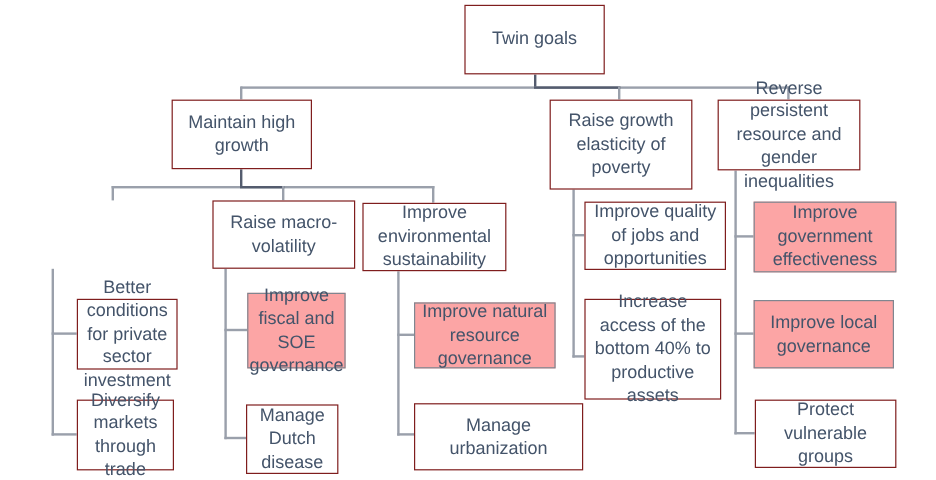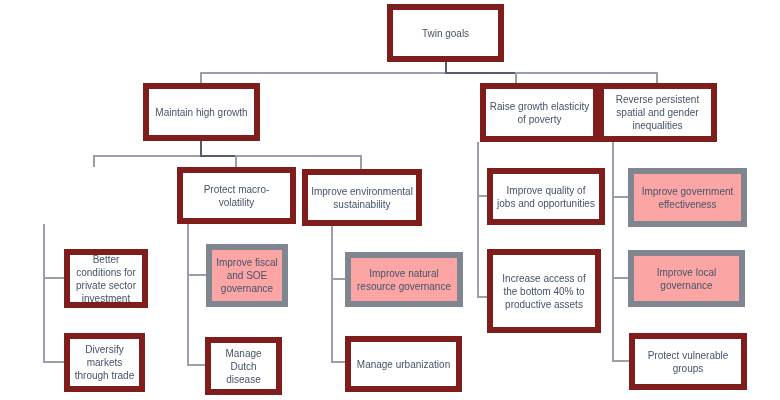--- a/index.html
+++ b/index.html
@@ -12,23 +12,23 @@
     width: 780px;
     height: 400px;
     background: #ffffff;
     font-family: "Liberation Sans", sans-serif;
     overflow: hidden;
   }
   .node {
     position: absolute;
     box-sizing: border-box;
     background: #ffffff;
-    border: 6px solid #7f1d1d;
+    border: 1px solid #7f1d1d;
     color: #44546a;
-    font-size: 10px;
+    font-size: 15px;
     line-height: 1.3;
     display: flex;
     align-items: center;
     justify-content: center;
     text-align: center;
     padding: 2px 3px;
     z-index: 2;
   }
   .node.shaded {
     background: #fca5a5;
@@ -51,31 +51,31 @@
   <div class="node" style="left:387px; top:4px; width:117px; height:58px;">Twin goals</div>
 
   <div class="line dark" style="left:445px; top:62px; width:2px; height:11px;"></div>
   <div class="line" style="left:201px; top:72px; width:457px; height:2px;"></div>
   <div class="line dark" style="left:445px; top:72px; width:72px; height:2px;"></div>
   <div class="line" style="left:200px; top:72px; width:2px; height:11px;"></div>
   <div class="line" style="left:515px; top:72px; width:2px; height:11px;"></div>
   <div class="line" style="left:656px; top:72px; width:2px; height:11px;"></div>
 
   <div class="node" style="left:143px; top:83px; width:117px; height:58px;text-align:center;">Maintain high growth</div>
-  <div class="node" style="left:458px; top:83px; width:119px; height:59px;margin-left:22px;">Raise growth elasticity of poverty</div>
-  <div class="node" style="left:598px; top:83px; width:119px; height:59px;">Reverse persistent spatial and gender inequalities</div>
+  <div class="node" style="left:458px; top:83px; width:119px; height:75px;">Raise growth elasticity of poverty</div>
+  <div class="node" style="left:598px; top:83px; width:119px; height:59px;">Reverse persistent resource and gender inequalities</div>
 
   <div class="line dark" style="left:200px; top:141px; width:2px; height:15px;"></div>
   <div class="line" style="left:93px; top:155px; width:269px; height:2px;"></div>
   <div class="line dark" style="left:200px; top:155px; width:37px; height:2px;"></div>
   <div class="line" style="left:93px; top:155px; width:2px; height:12px;"></div>
   <div class="line" style="left:235px; top:155px; width:2px; height:12px;"></div>
   <div class="line" style="left:360px; top:155px; width:2px; height:14px;"></div>
 
-  <div class="node" style="left:177px; top:167px; width:119px; height:57px;">Protect macro-volatility</div>
+  <div class="node" style="left:177px; top:167px; width:119px; height:57px;">Raise macro-volatility</div>
   <div class="node" style="left:302px; top:169px; width:120px; height:57px;">Improve environmental sustainability</div>
 
   <div class="line" style="left:43px; top:224px; width:2px; height:139px;"></div>
   <div class="line" style="left:43px; top:277px; width:21px; height:2px;"></div>
   <div class="line" style="left:43px; top:361px; width:21px; height:2px;"></div>
 
   <div class="line" style="left:187px; top:224px; width:2px; height:142px;"></div>
   <div class="line" style="left:187px; top:274px; width:19px; height:2px;"></div>
   <div class="line" style="left:187px; top:364px; width:18px; height:2px;"></div>
 
@@ -92,21 +92,21 @@
   <div class="line" style="left:612px; top:277px; width:16px; height:2px;"></div>
   <div class="line" style="left:612px; top:360px; width:17px; height:2px;"></div>
 
   <div class="node" style="left:64px; top:249px; width:84px; height:59px;">Better conditions for private sector investment</div>
   <div class="node" style="left:64px; top:333px; width:81px; height:59px;">Diversify markets through trade</div>
 
   <div class="node shaded" style="left:206px; top:244px; width:82px; height:63px;">Improve fiscal and SOE governance</div>
   <div class="node" style="left:205px; top:337px; width:77px; height:58px;">Manage Dutch disease</div>
 
   <div class="node shaded" style="left:345px; top:252px; width:118px; height:55px;">Improve natural resource governance</div>
-  <div class="node" style="left:345px; top:336px; width:117px; height:56px;">Manage urbanization</div>
+  <div class="node" style="left:345px; top:336px; width:141px; height:56px;">Manage urbanization</div>
 
   <div class="node" style="left:487px; top:168px; width:118px; height:57px;text-align:center;">Improve quality of jobs and opportunities</div>
   <div class="node" style="left:487px; top:249px; width:114px; height:84px;">Increase access of the bottom 40% to productive assets</div>
 
   <div class="node shaded" style="left:628px; top:168px; width:119px; height:59px;">Improve government effectiveness</div>
   <div class="node shaded" style="left:628px; top:250px; width:117px; height:57px;">Improve local governance</div>
   <div class="node" style="left:629px; top:333px; width:118px; height:57px;">Protect vulnerable groups</div>
 
 </div>
 

